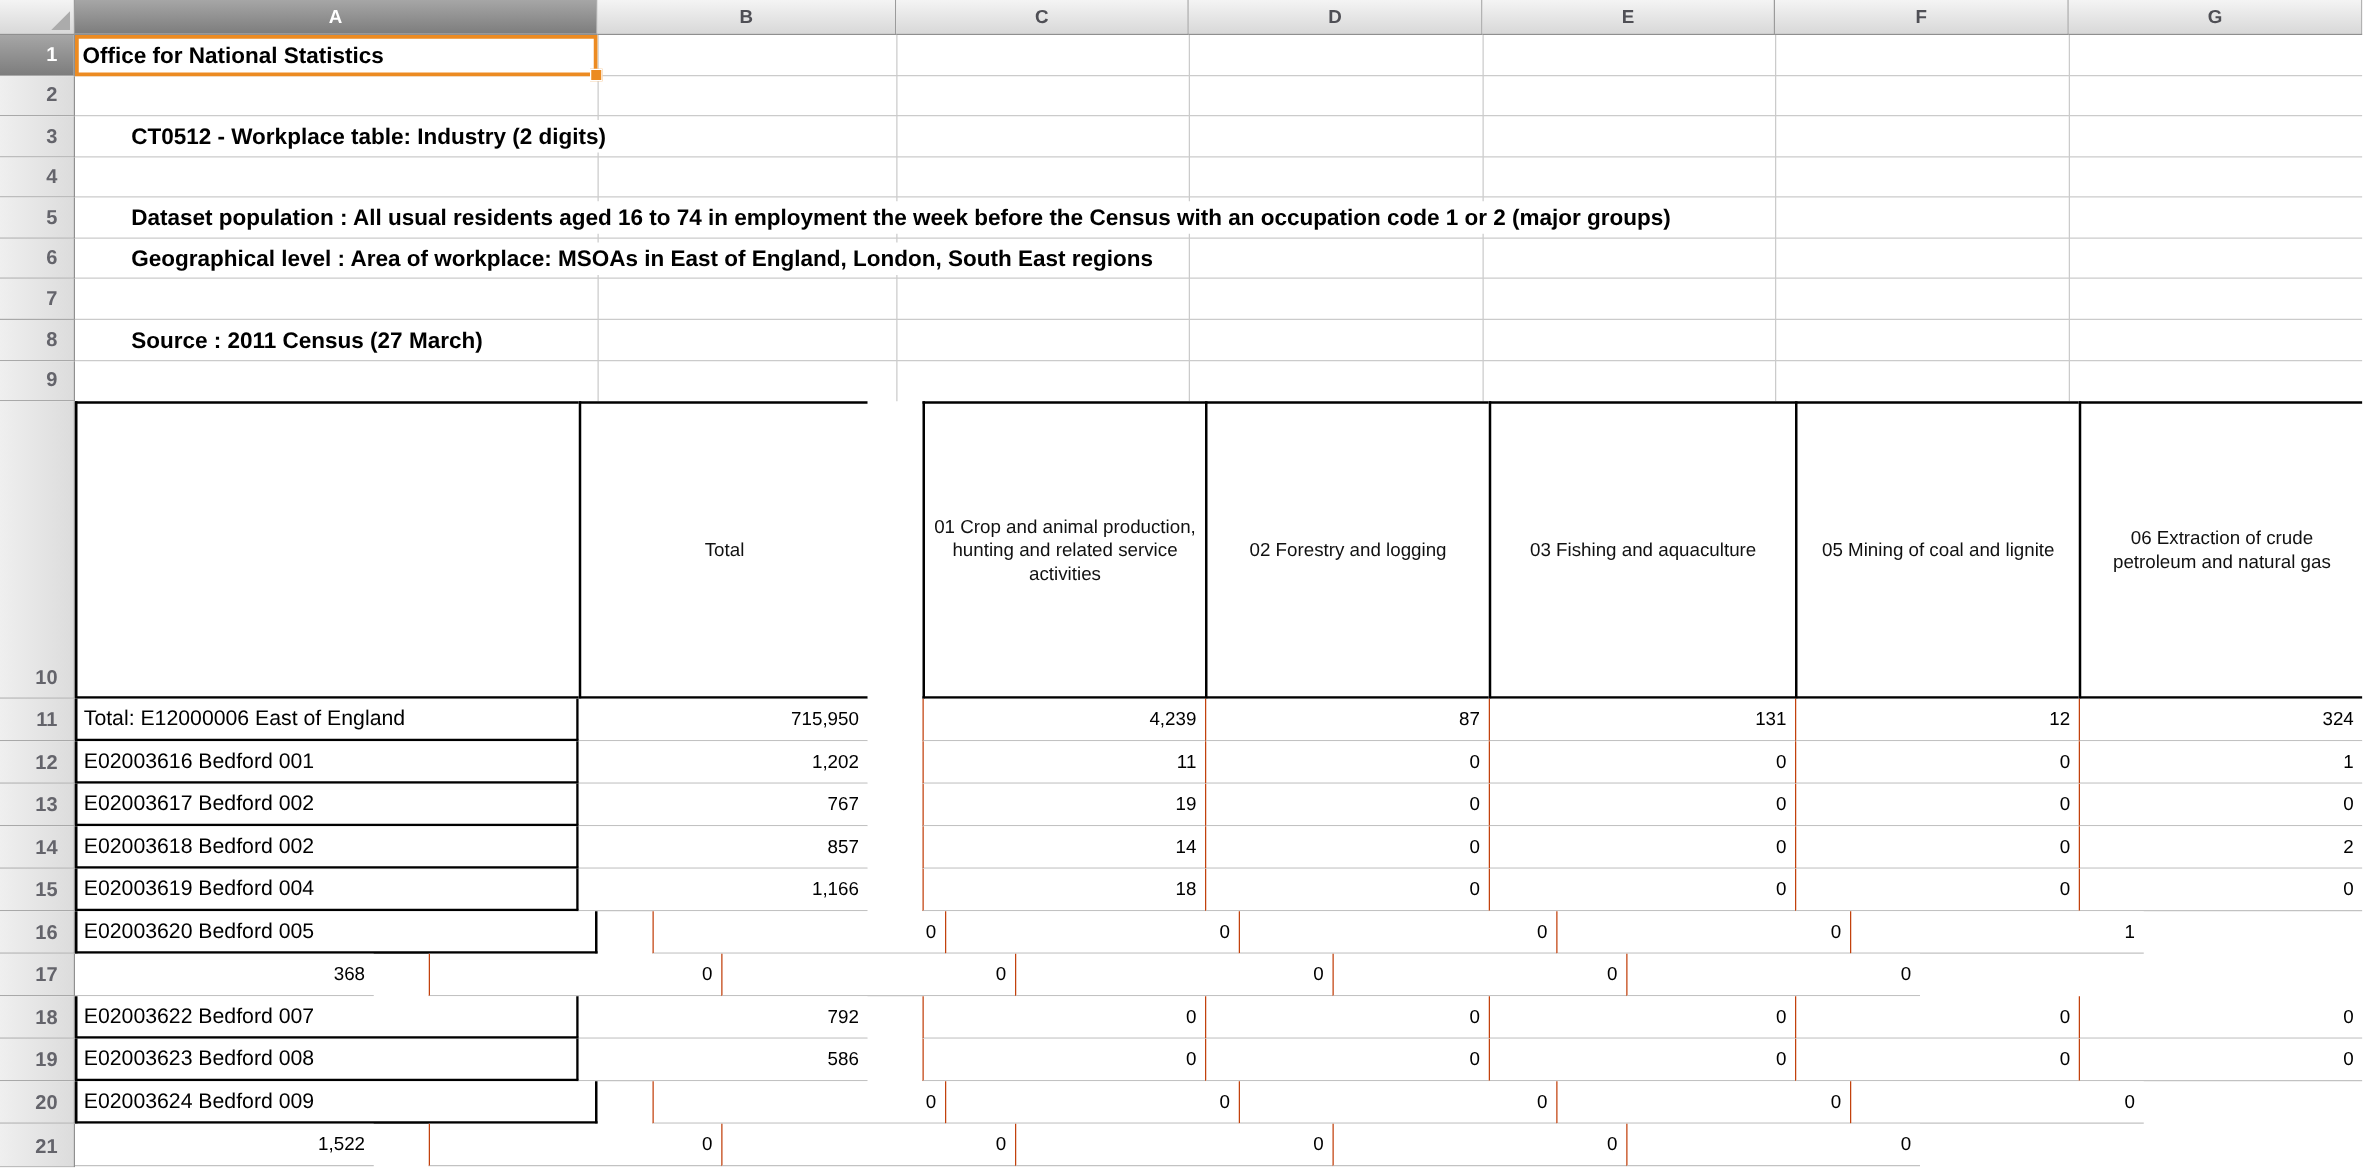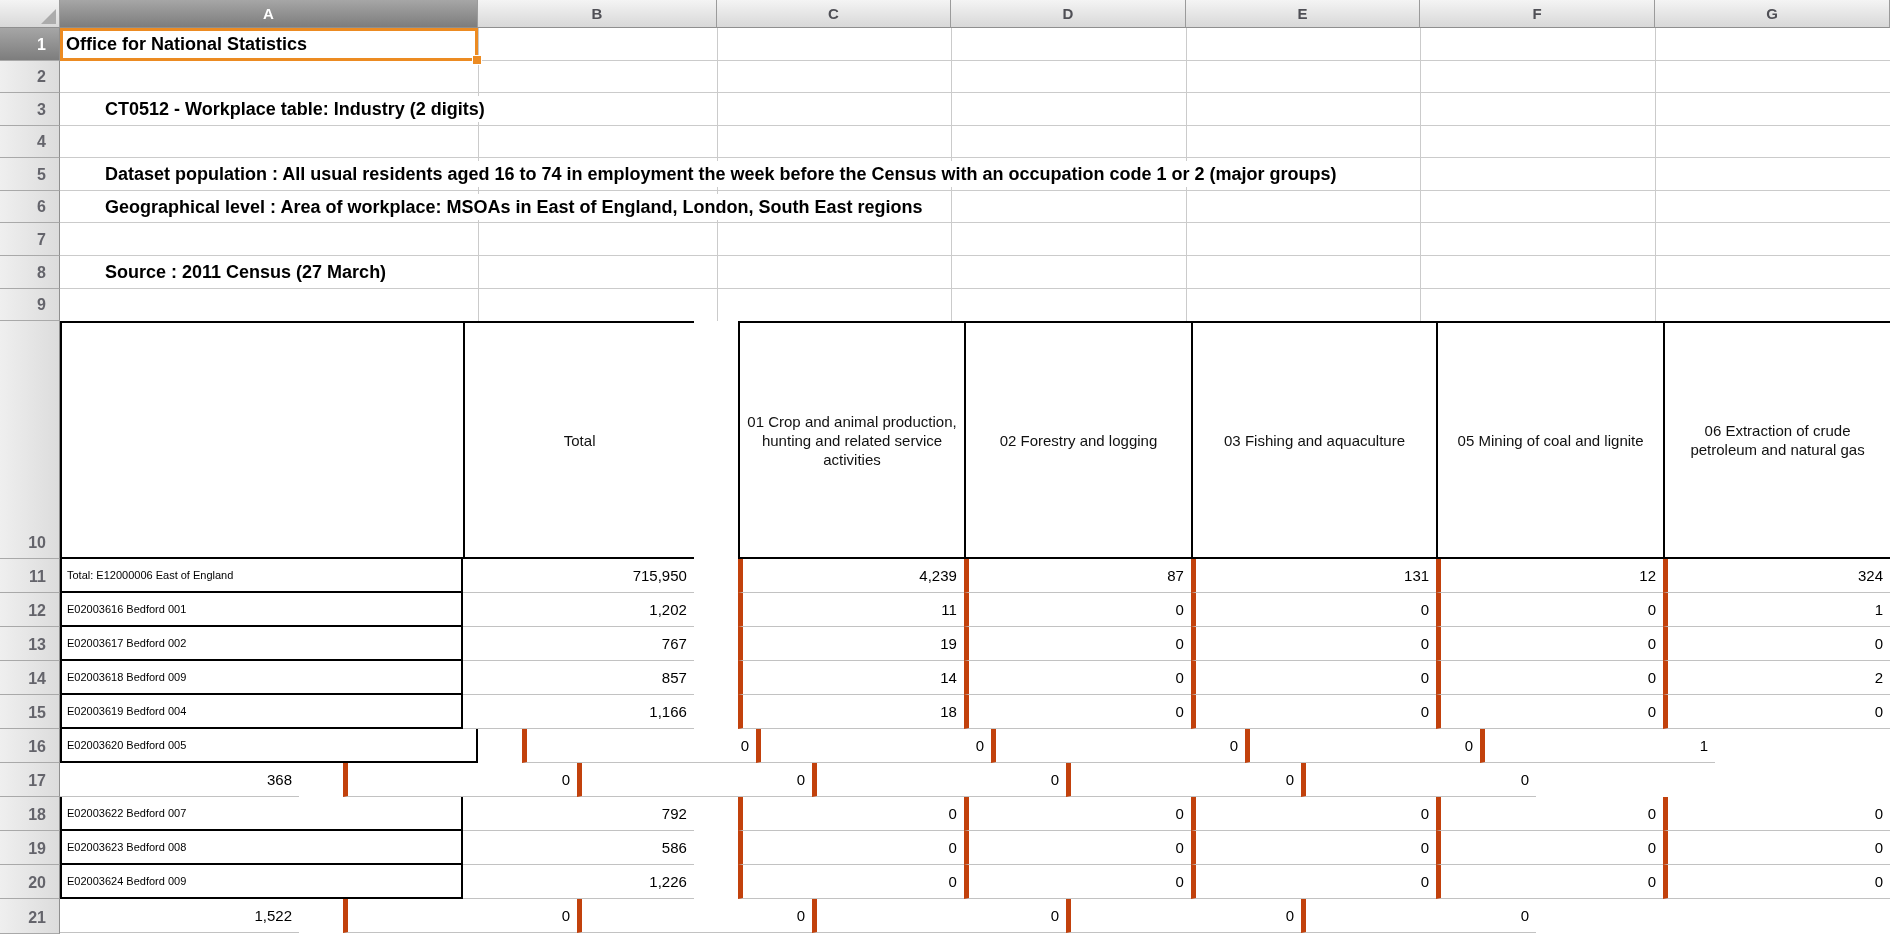--- a/index.html
+++ b/index.html
@@ -34,25 +34,25 @@
           background:#EC8B22;border:1.5px solid #fff;z-index:6;}
   
   .tbl{position:absolute;left:60px;top:321px;width:1830px;z-index:2;}
   .trow{display:flex;}
   .hrow{height:238px;}
   .drow{height:34px;}
   .hcell{box-sizing:border-box;border-left:2px solid #000;border-top:2px solid #000;border-bottom:2px solid #000;
           display:flex;align-items:center;justify-content:center;text-align:center;
           font-size:15px;color:#111;line-height:19px;padding:0 6px;background:#fff;}
   .acell{box-sizing:border-box;width:418px;border-left:2px solid #000;border-right:2px solid #000;border-bottom:2px solid #000;
-          display:flex;align-items:center;font-size:11px;color:#000;padding-left:5px;background:#fff;white-space:nowrap;overflow:hidden;}
+          display:flex;align-items:center;font-size:17px;color:#000;padding-left:5px;background:#fff;white-space:nowrap;overflow:hidden;}
   .ncell{box-sizing:border-box;border-bottom:1px solid #C2C2C2;background:#fff;
           display:flex;align-items:center;justify-content:flex-end;
           font-size:15px;color:#000;padding-right:7px;}
-  .ncell.gl{border-left:5px solid #c2410c;}
+  .ncell.gl{border-left:1px solid #c2410c;}
   .w-a{width:418px;} .w-b{width:239px;} .w-c{width:234px;margin-left:44px;} .w-d{width:235px;}
   .w-e{width:254px;} .w-f{width:235px;} .w-g{width:235px;}
 </style>
 </head>
 <body>
 
 <div class="sheet">
 
   <div class="corner">
     <div class="tri"></div>
@@ -143,21 +143,21 @@
     <div class="trow drow">
       <div class="acell">E02003617 Bedford 002</div>
       <div class="ncell w-b">767</div>
       <div class="ncell gl w-c">19</div>
       <div class="ncell gl w-d">0</div>
       <div class="ncell gl w-e">0</div>
       <div class="ncell gl w-f">0</div>
       <div class="ncell gl w-g">0</div>
     </div>
     <div class="trow drow">
-      <div class="acell">E02003618 Bedford 009</div>
+      <div class="acell">E02003618 Bedford 002</div>
       <div class="ncell w-b">857</div>
       <div class="ncell gl w-c">14</div>
       <div class="ncell gl w-d">0</div>
       <div class="ncell gl w-e">0</div>
       <div class="ncell gl w-f">0</div>
       <div class="ncell gl w-g">2</div>
     </div>
     <div class="trow drow">
       <div class="acell">E02003619 Bedford 004</div>
       <div class="ncell w-b">1,166</div>
@@ -196,21 +196,20 @@
       <div class="acell">E02003623 Bedford 008</div>
       <div class="ncell w-b">586</div>
       <div class="ncell gl w-c">0</div>
       <div class="ncell gl w-d">0</div>
       <div class="ncell gl w-e">0</div>
       <div class="ncell gl w-f">0</div>
       <div class="ncell gl w-g">0</div>
     </div>
     <div class="trow drow">
       <div class="acell">E02003624 Bedford 009</div>
-      <div class="ncell w-b">1,226</div>
       <div class="ncell gl w-c">0</div>
       <div class="ncell gl w-d">0</div>
       <div class="ncell gl w-e">0</div>
       <div class="ncell gl w-f">0</div>
       <div class="ncell gl w-g">0</div>
     </div>
     <div class="trow drow">
       <div class="ncell w-b">1,522</div>
       <div class="ncell gl w-c">0</div>
       <div class="ncell gl w-d">0</div>

